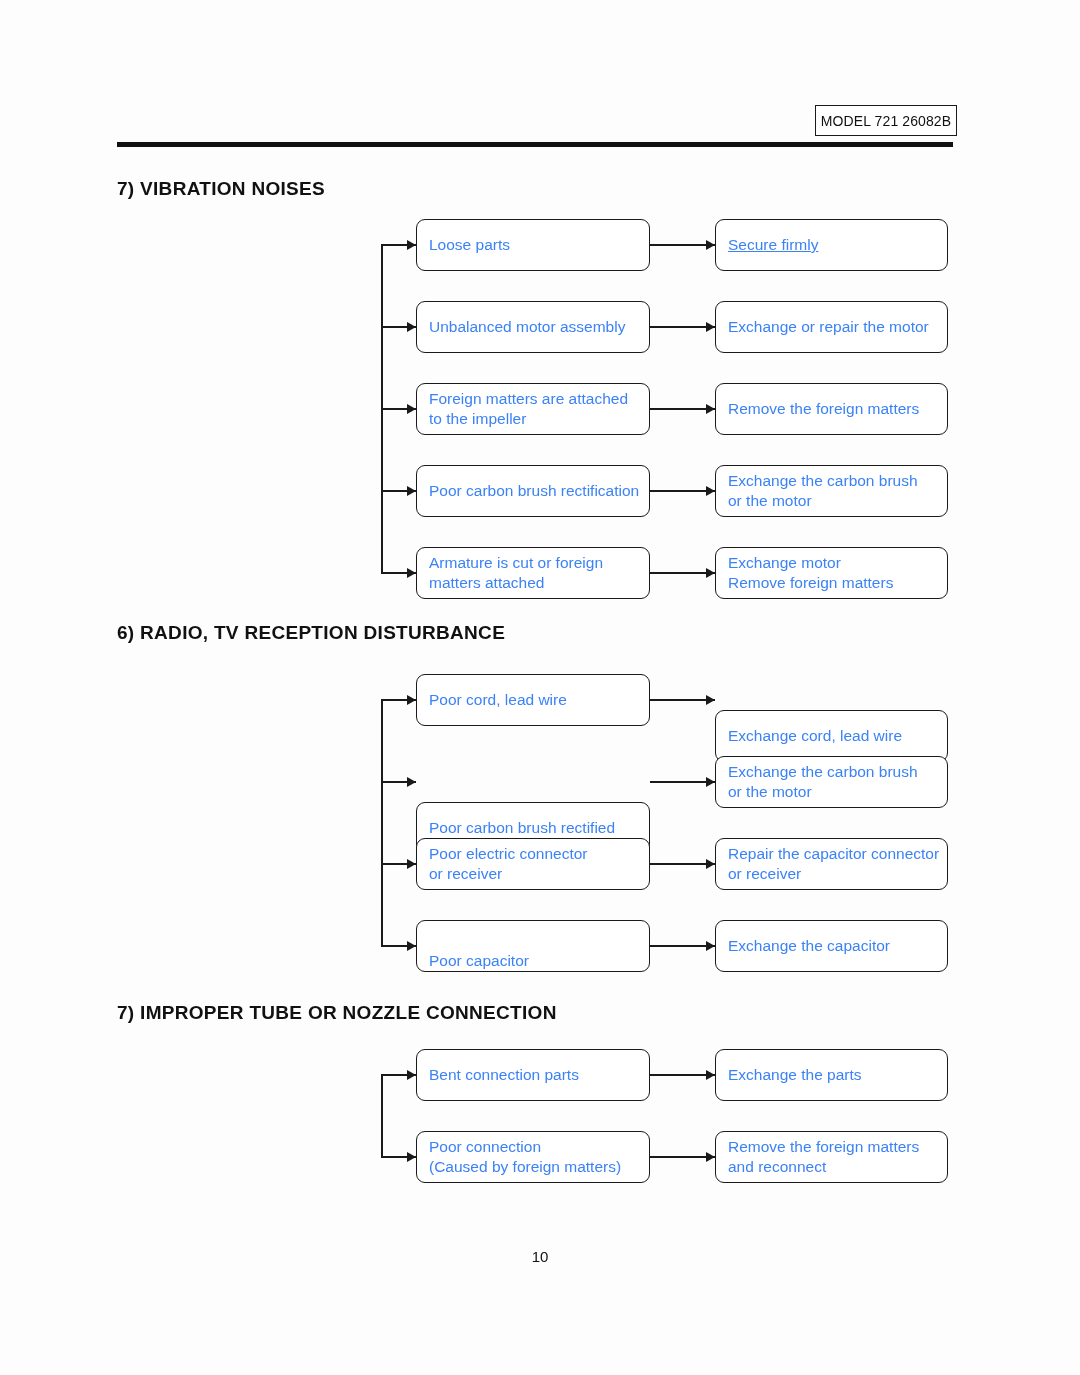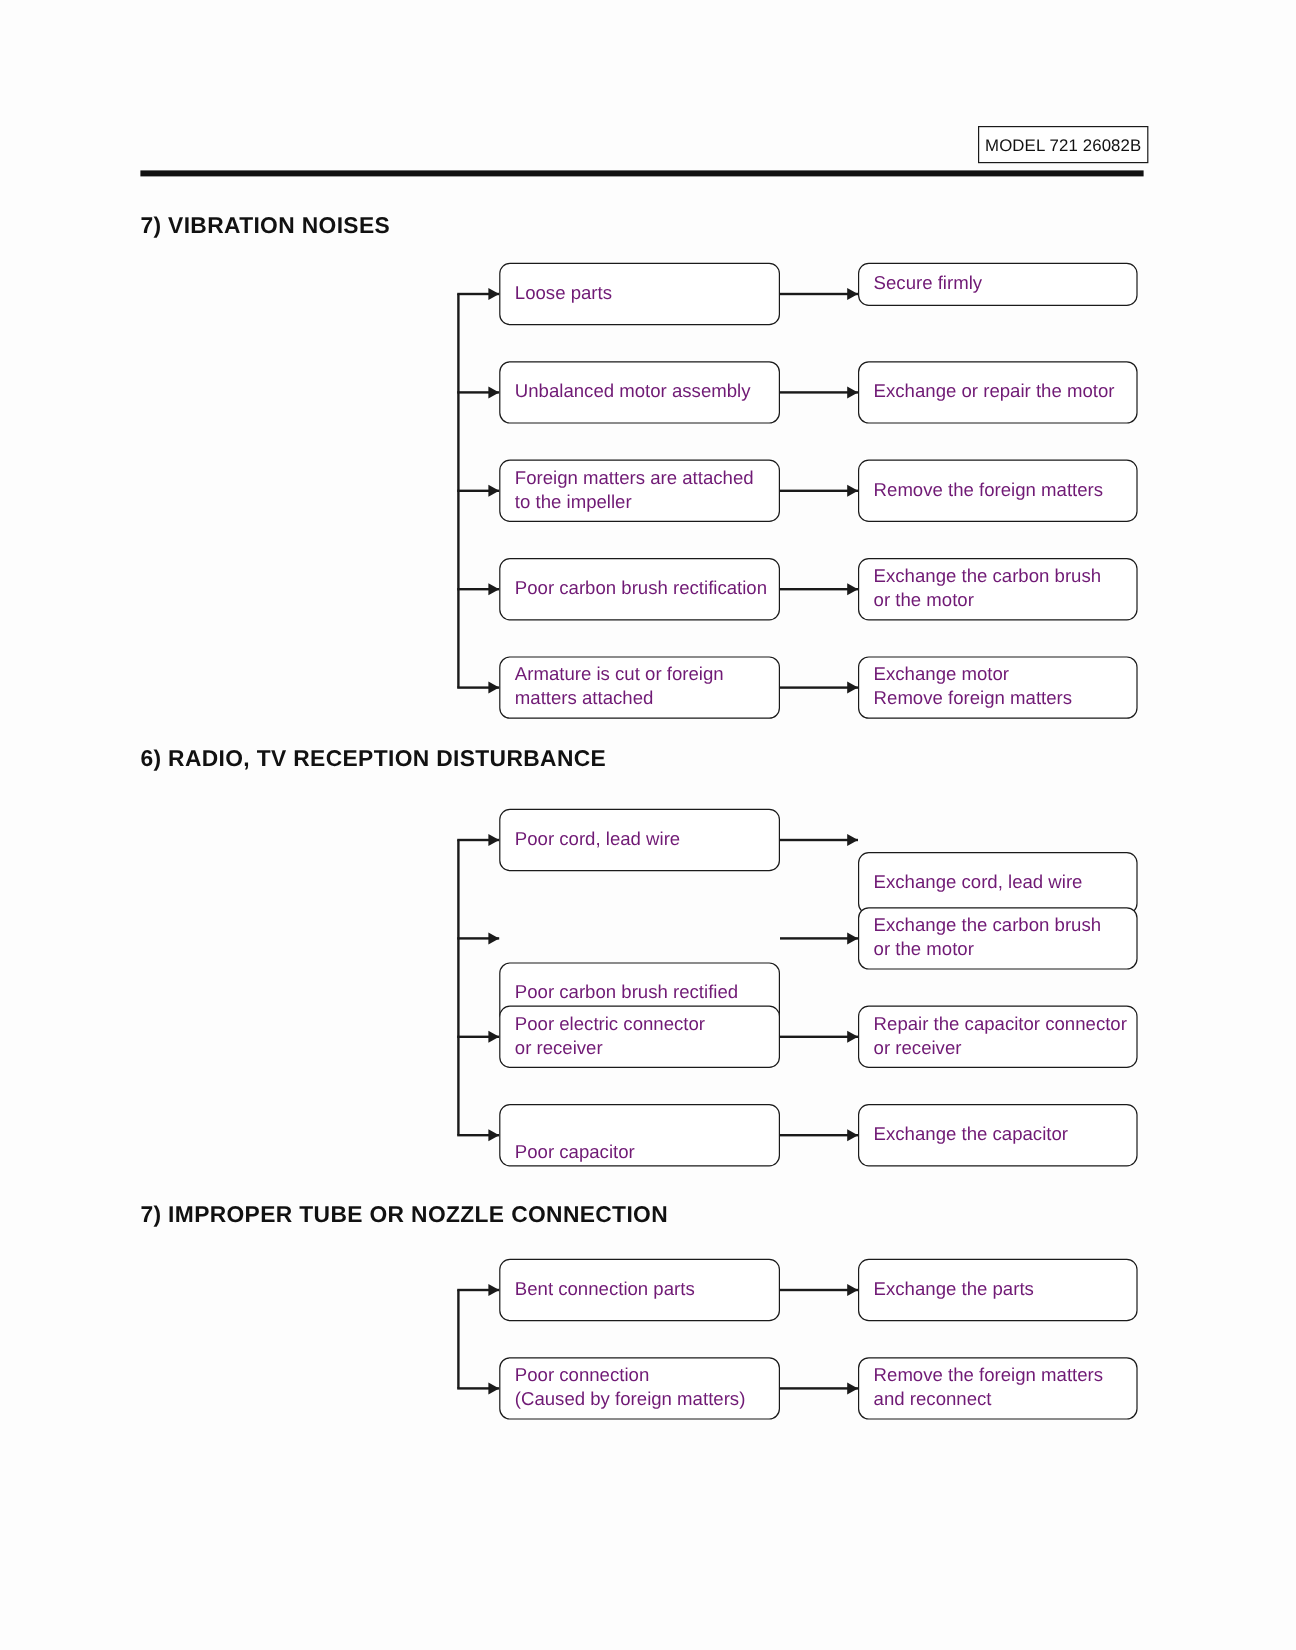--- a/index.html
+++ b/index.html
@@ -98,21 +98,21 @@
     box-sizing: border-box;
     border: 1.4px solid #1a1a1a;
     border-radius: 9px;
     background: #ffffff;
     display: flex;
     flex-direction: column;
     justify-content: center;
     padding: 0 12px;
     font-size: 15.5px;
     line-height: 20px;
-    color: #701a75;
+    color: #3b82f6;
   }
   .node.cause  { left: 416px; width: 234px; }
   .node.remedy { left: 715px; width: 233px; }
 
   .node .ln { display: block; white-space: nowrap; }
 
   
   .page-number {
     position: absolute;
     left: 0;
@@ -137,21 +137,21 @@
   <div id="sections-root">
       <div class="section-heading" style="top: 178px;">7) VIBRATION NOISES</div>
       <div class="trunk" style="top: 245px; height: 328px;"></div>
       <div class="branch" style="top: 244.2px;"></div>
       <div class="arrowhead" style="left: 407px; top: 240px;"></div>
       <div class="node cause" style="top: 219px; height: 52px;">
         <span class="ln">Loose parts</span>
       </div>
       <div class="connector" style="top: 244.2px;"></div>
       <div class="arrowhead" style="left: 706px; top: 240px;"></div>
-      <div class="node remedy" style="top: 219px; height: 36px;">
+      <div class="node remedy" style="top: 219px; height: 52px; text-decoration: underline;">
         <span class="ln">Secure firmly</span>
       </div>
       <div class="branch" style="top: 326.2px;"></div>
       <div class="arrowhead" style="left: 407px; top: 322px;"></div>
       <div class="node cause" style="top: 301px; height: 52px;">
         <span class="ln">Unbalanced motor assembly</span>
       </div>
       <div class="connector" style="top: 326.2px;"></div>
       <div class="arrowhead" style="left: 706px; top: 322px;"></div>
       <div class="node remedy" style="top: 301px; height: 52px;">
@@ -255,14 +255,15 @@
         <span class="ln">(Caused by foreign matters)</span>
       </div>
       <div class="connector" style="top: 1156.2px;"></div>
       <div class="arrowhead" style="left: 706px; top: 1152px;"></div>
       <div class="node remedy" style="top: 1131px; height: 52px;">
         <span class="ln">Remove the foreign matters</span>
         <span class="ln">and reconnect</span>
       </div>
     </div>
 
+  <div class="page-number">10</div>
 
 </div>
 
 </body></html>

